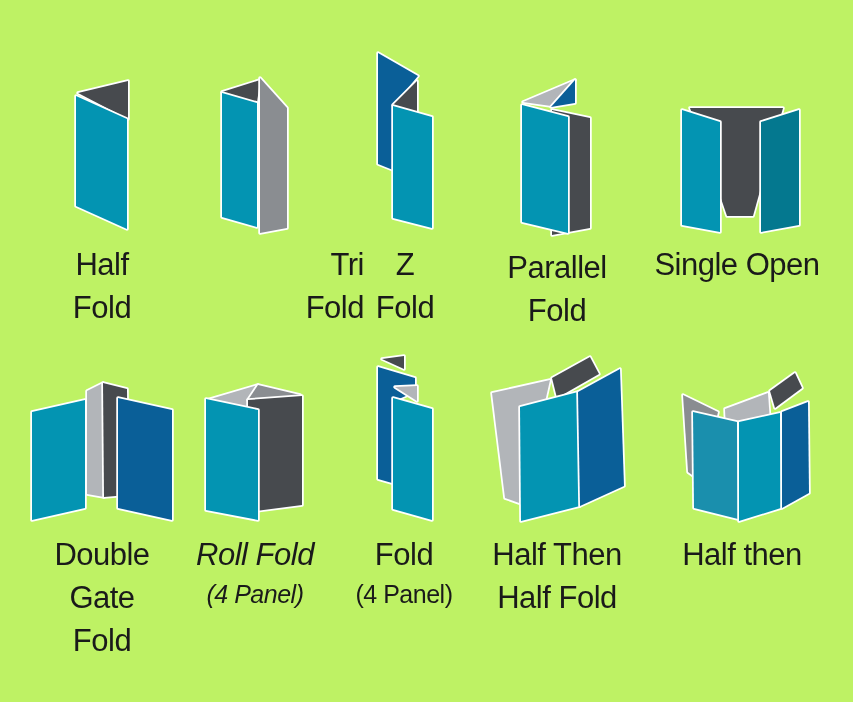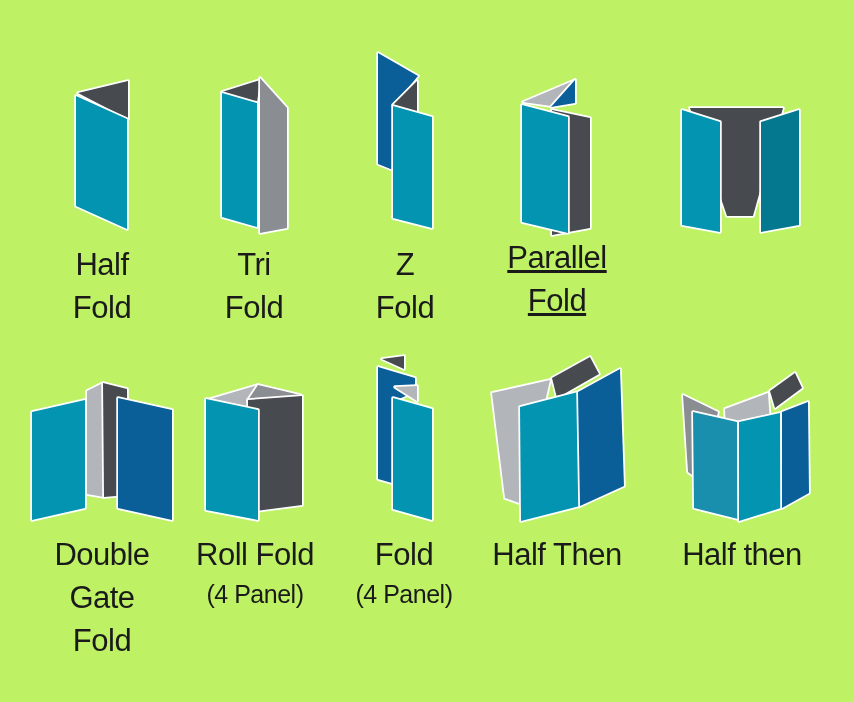--- a/index.html
+++ b/index.html
@@ -134,55 +134,57 @@
       <polygon class="f-teal" points="71,50 112,41 113,136 71,149"></polygon>
       <polygon class="f-blue" points="114,40 140,30 141,121 114,136"></polygon>
     </svg>
   </div>
 
   <div class="lbl" style="left:-8px;top:243px;">
     <span class="line">Half</span>
     <span class="line">Fold</span>
   </div>
 
-  <div class="lbl" style="left:144px;top:243px;">
+  <div class="lbl" style="left:144px;top:243px;text-align:right;">
     <span class="line">Tri</span>
     <span class="line">Fold</span>
   </div>
 
   <div class="lbl" style="left:295px;top:243px;">
     <span class="line">Z</span>
     <span class="line">Fold</span>
   </div>
 
-  <div class="lbl" style="left:447px;top:236px;text-decoration:underline;">
+  <div class="lbl" style="left:447px;top:246px;">
     <span class="line">Parallel</span>
     <span class="line">Fold</span>
   </div>
 
   <div class="lbl" style="left:627px;top:243px;">
+    <span class="line">Single Open</span>
   </div>
 
   <div class="lbl" style="left:-8px;top:533px;">
     <span class="line">Double</span>
     <span class="line">Gate</span>
     <span class="line">Fold</span>
   </div>
 
-  <div class="lbl" style="left:145px;top:533px;">
+  <div class="lbl" style="left:145px;top:533px;font-style:italic;">
     <span class="line">Roll Fold</span>
     <span class="line sub">(4 Panel)</span>
   </div>
 
   <div class="lbl" style="left:294px;top:533px;">
     <span class="line">Fold</span>
     <span class="line sub">(4 Panel)</span>
   </div>
 
   <div class="lbl" style="left:447px;top:533px;">
     <span class="line">Half Then</span>
+    <span class="line">Half Fold</span>
   </div>
 
   <div class="lbl" style="left:632px;top:533px;">
     <span class="line">Half then</span>
   </div>
 
 </div>
 
 </body></html>

